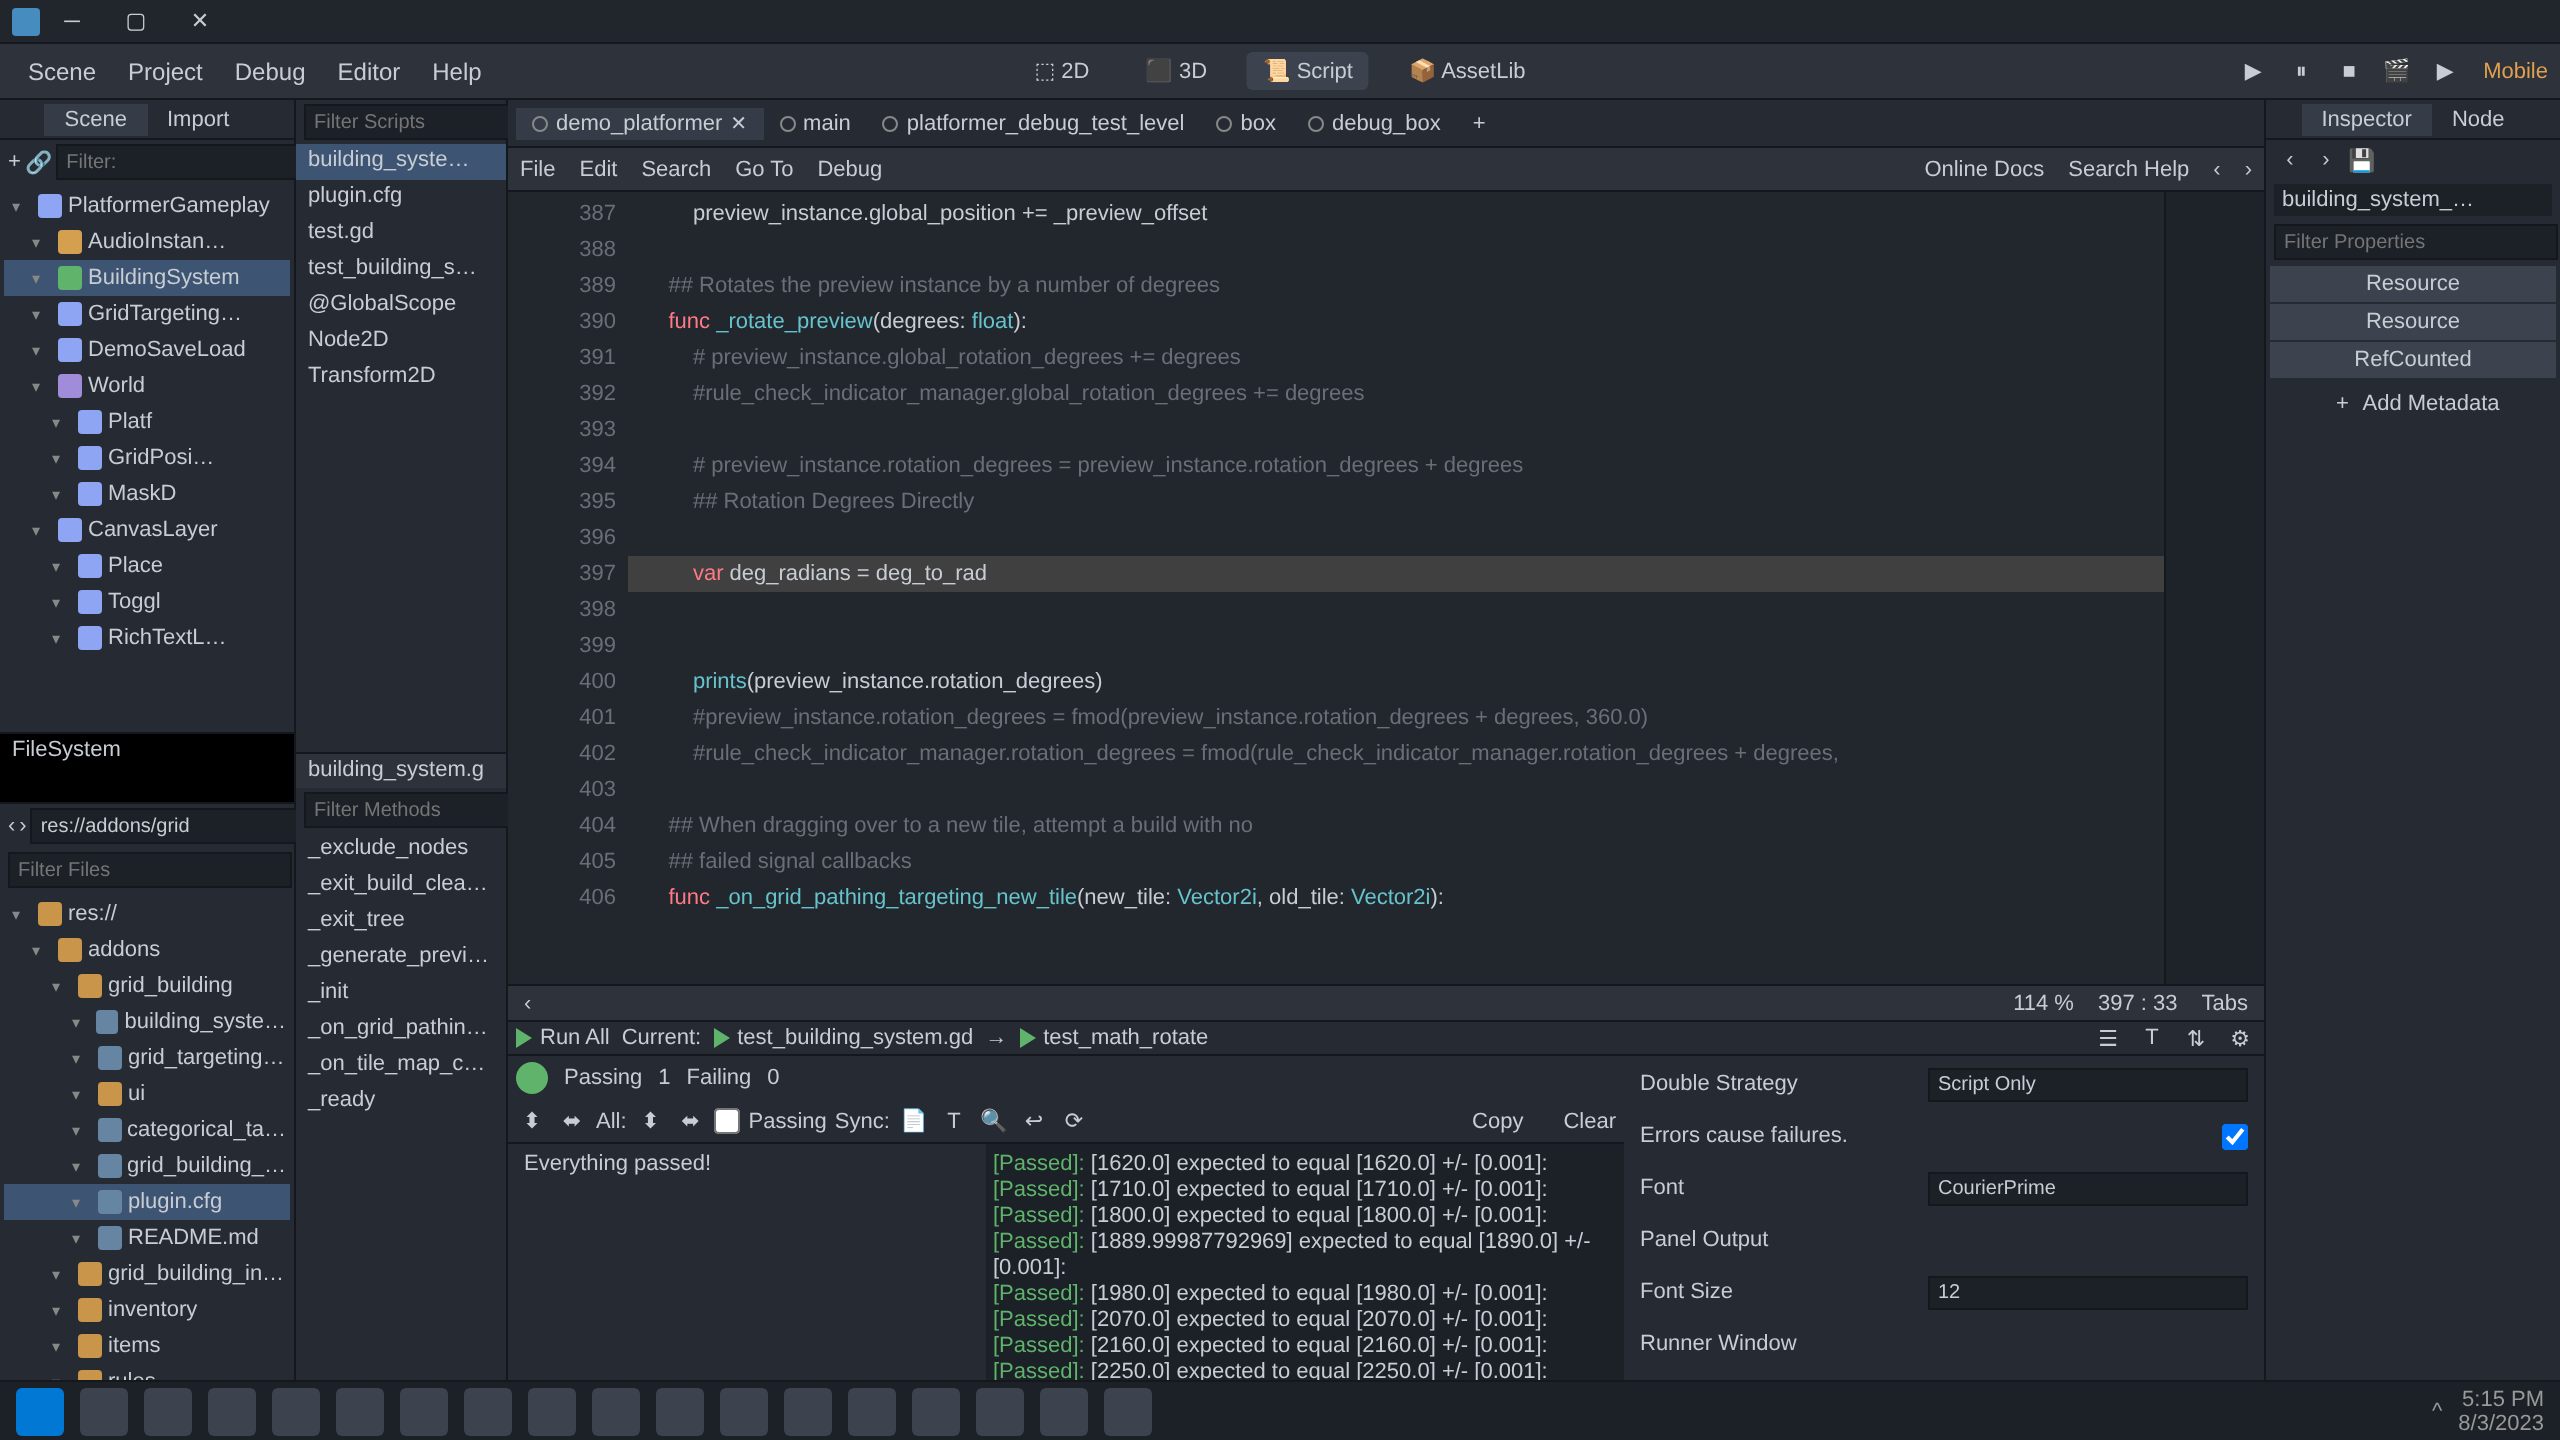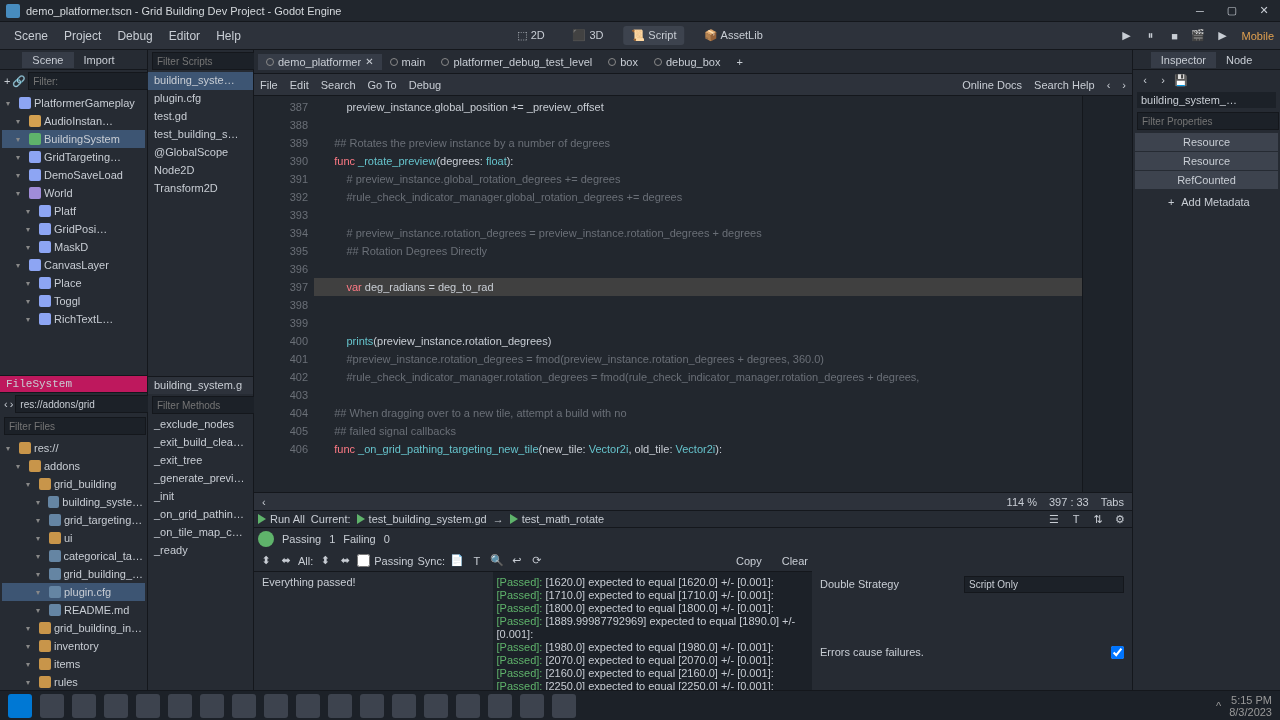--- a/index.html
+++ b/index.html
@@ -29,21 +29,21 @@
 .tree-item .icon { width: 12px; height: 12px; border-radius: 2px; }
 .icon.node { background: #8da5f3; }
 .icon.audio { background: #d4a050; }
 .icon.script { background: #5fb36b; }
 .icon.world { background: #a08cd8; }
 .icon.folder { background: #c8954a; }
 .icon.file { background: #6585a3; }
 .search-row { display: flex; align-items: center; padding: 2px 4px; gap: 2px; }
 .search-input { flex: 1; background: #1c2128; border: 1px solid #14171c; color: #c8cdd4; padding: 2px 4px; height: 18px; font-size: 10px; }
 .small-btn { width: 16px; height: 16px; display: flex; align-items: center; justify-content: center; cursor: pointer; }
-.fs-header { height: 18px; background: #be185d; padding: 2px 6px; font-size: 11px; border-top: 1px solid #14171c; border-bottom: 1px solid #14171c; font-family: Liberation Mono, monospace; }
+.fs-header { height: 36px; background: #000000; padding: 2px 6px; font-size: 11px; border-top: 1px solid #14171c; border-bottom: 1px solid #14171c; }
 .mid-panel { width: 106px; background: #262b33; border-right: 1px solid #14171c; display: flex; flex-direction: column; }
 .script-list { flex: 1; overflow: auto; }
 .script-item { height: 18px; padding: 2px 6px; cursor: pointer; font-size: 11px; overflow: hidden; text-overflow: ellipsis; white-space: nowrap; }
 .script-item.active { background: #3d5573; }
 .center-panel { flex: 1; display: flex; flex-direction: column; background: #22272e; }
 .tabs-row { height: 24px; background: #262b33; display: flex; align-items: center; padding: 0 4px; border-bottom: 1px solid #14171c; }
 .ed-tab { display: flex; align-items: center; padding: 2px 8px; gap: 4px; cursor: pointer; font-size: 11px; text-align: center; }
 .ed-tab.active { background: #363c47; }
 .ed-tab .circ { width: 8px; height: 8px; border-radius: 50%; border: 1px solid #888; }
 .ed-tab .close-x { font-size: 10px; }
@@ -65,39 +65,38 @@
 .run-btn { display: flex; align-items: center; gap: 4px; cursor: pointer; font-size: 11px; }
 .play-tri { width: 0; height: 0; border-left: 8px solid #5fb36b; border-top: 5px solid transparent; border-bottom: 5px solid transparent; }
 .pass-row { height: 22px; display: flex; align-items: center; padding: 0 4px; gap: 8px; }
 .pass-circ { width: 16px; height: 16px; background: #5fb36b; border-radius: 50%; }
 .test-toolbar { height: 22px; display: flex; align-items: center; padding: 0 4px; gap: 4px; border-bottom: 1px solid #14171c; }
 .test-body { flex: 1; display: flex; }
 .test-left { flex: 1; padding: 4px 8px; font-size: 11px; }
 .test-output { flex: 1.4; background: #1c2128; padding: 4px; font-family: monospace; font-size: 10px; line-height: 13px; overflow: auto; }
 .test-output .pass-txt { color: #5fb36b; }
 .test-right { width: 320px; background: #262b33; padding: 4px 8px; display: flex; flex-direction: column; gap: 6px; }
-.test-row { display: flex; align-items: center; height: 20px; margin-top: 42px; }
+.test-row { display: flex; align-items: center; height: 20px; }
 .test-row label { flex: 1; font-size: 11px; }
 .test-row .val { width: 160px; background: #1c2128; border: 1px solid #14171c; padding: 2px 4px; font-size: 10px; }
 .bottom-tabs { height: 20px; background: #2d323b; display: flex; align-items: center; padding: 0 6px; gap: 12px; border-top: 1px solid #14171c; }
 .bottom-tab { font-size: 11px; cursor: pointer; }
 .bottom-tab.active { color: #e0a050; }
 .right-panel { width: 148px; background: #262b33; border-left: 1px solid #14171c; display: flex; flex-direction: column; }
 .insp-item { height: 18px; background: #3d434e; margin: 1px 2px; display: flex; align-items: center; justify-content: center; font-size: 11px; cursor: pointer; }
 @keyframes blink { 50% { opacity: 0; } }
 .taskbar { position: fixed; bottom: 0; left: 0; right: 0; height: 30px; background: #1c2128; display: flex; align-items: center; padding: 0 8px; gap: 8px; border-top: 1px solid #14171c; }
 .task-icon { width: 24px; height: 24px; border-radius: 3px; background: #3d434e; cursor: pointer; }
 .task-right { margin-left: auto; display: flex; align-items: center; gap: 8px; font-size: 10px; color: #999; }
 </style>
 </head>
 <body>
 
 <div class="titlebar">
   <div class="titlebar-icon"></div>
-  <div class="titlebar-text">demo_platformer.tscn - Grid Building Dev Project - Godot Engine</div>
   <div class="titlebar-btns">
     <div class="titlebar-btn">─</div>
     <div class="titlebar-btn">▢</div>
     <div class="titlebar-btn">✕</div>
   </div>
 </div>
 
 <div class="menubar">
   <div id="menu-items" style="display: flex;">
       <span class="menu-item">Scene</span>

